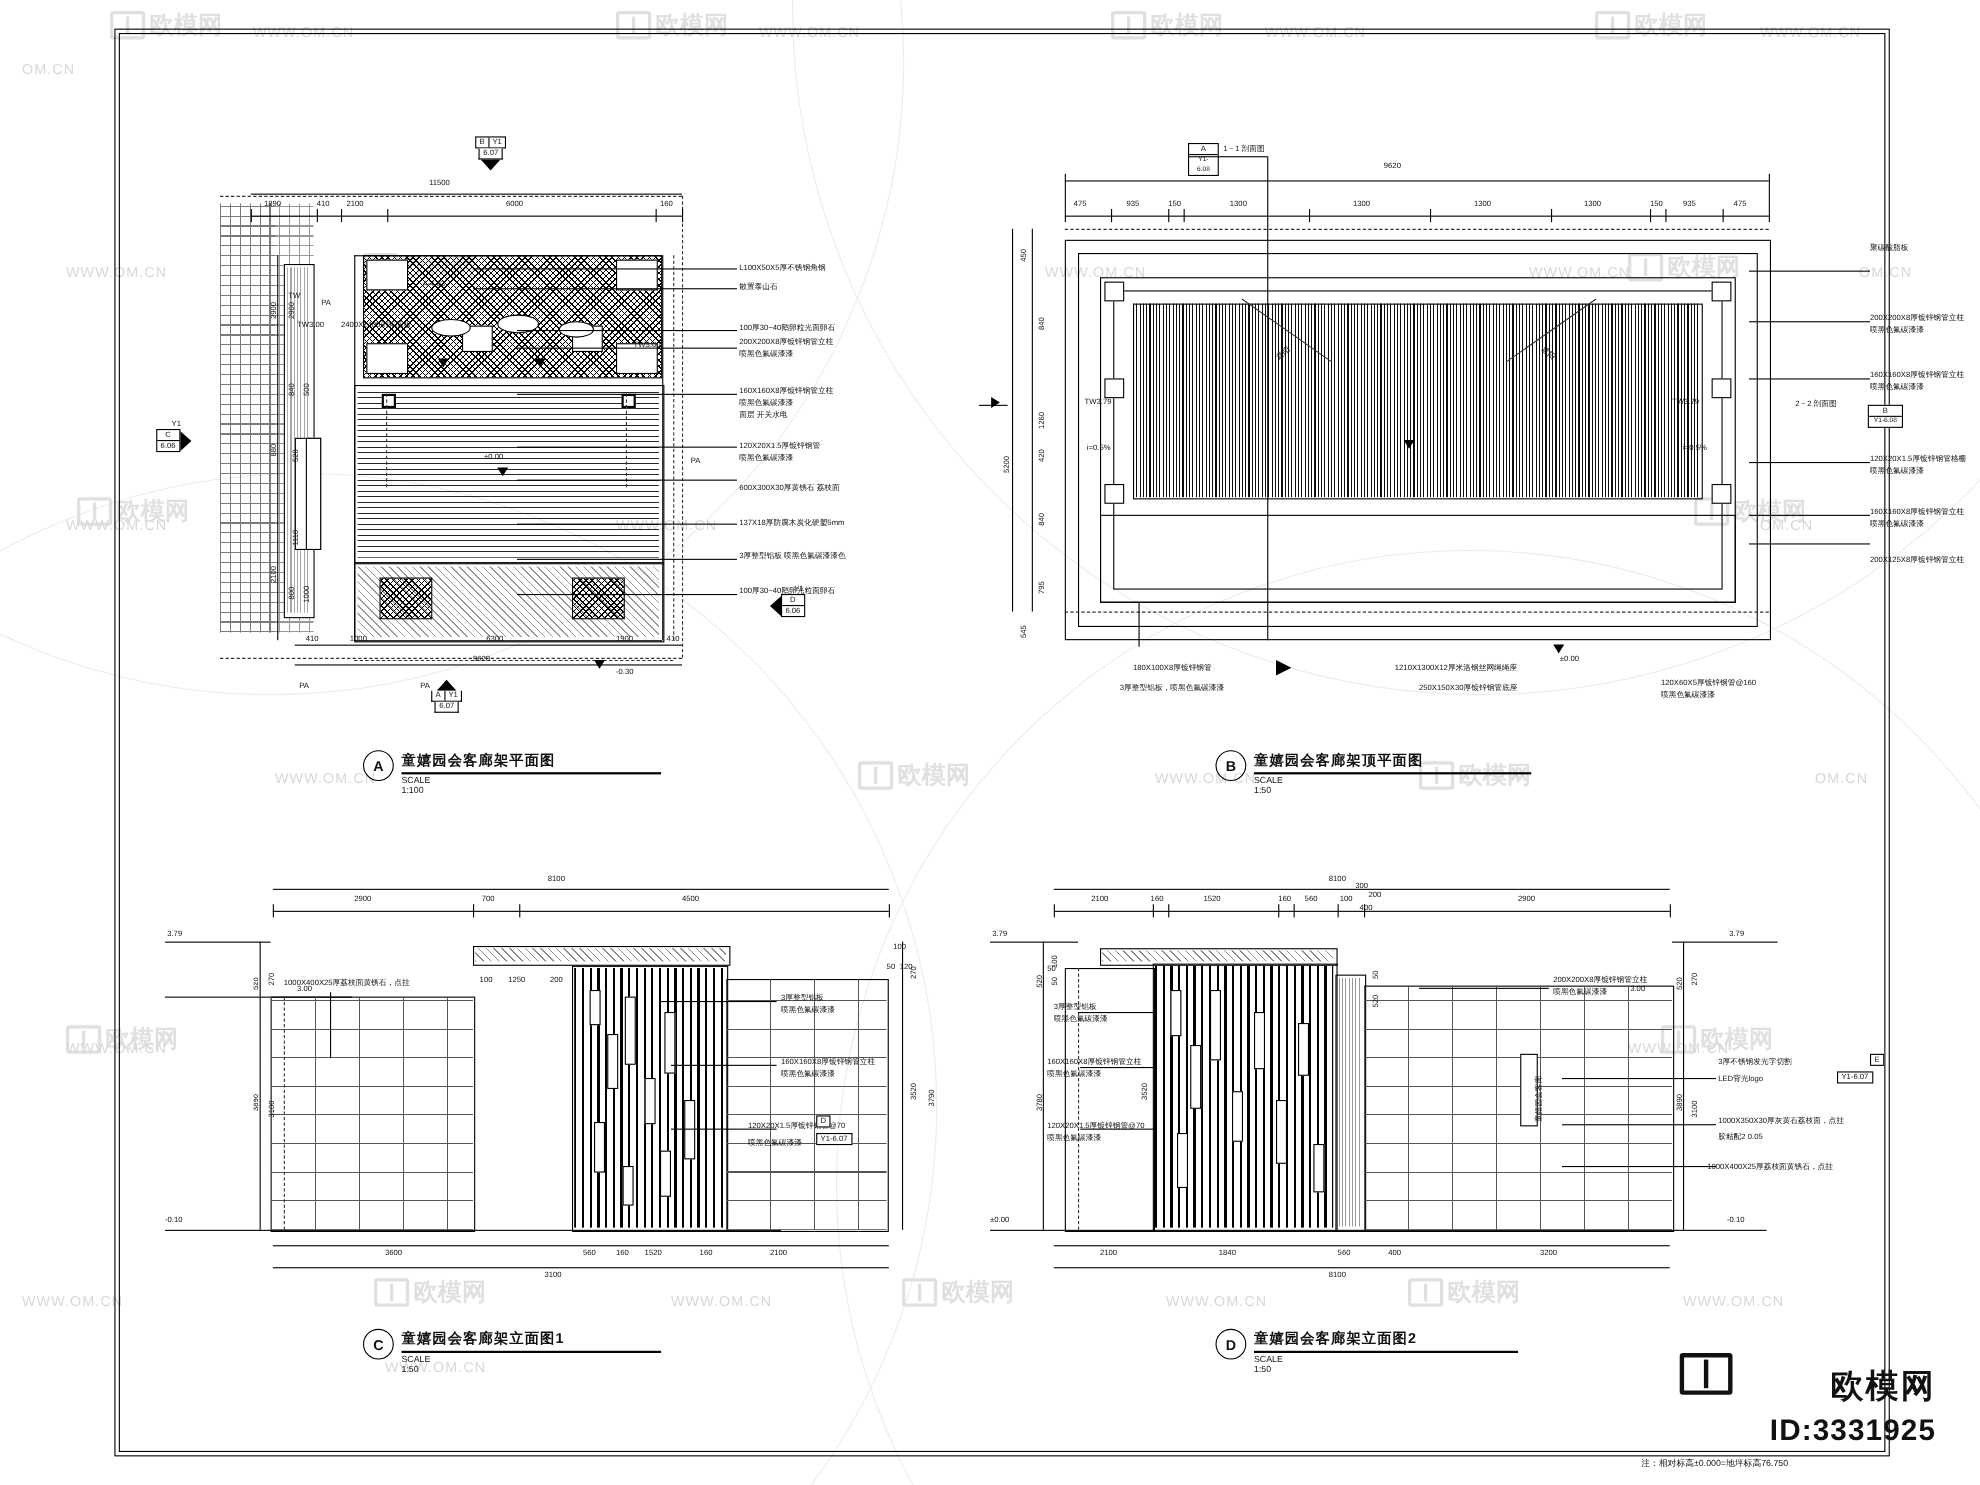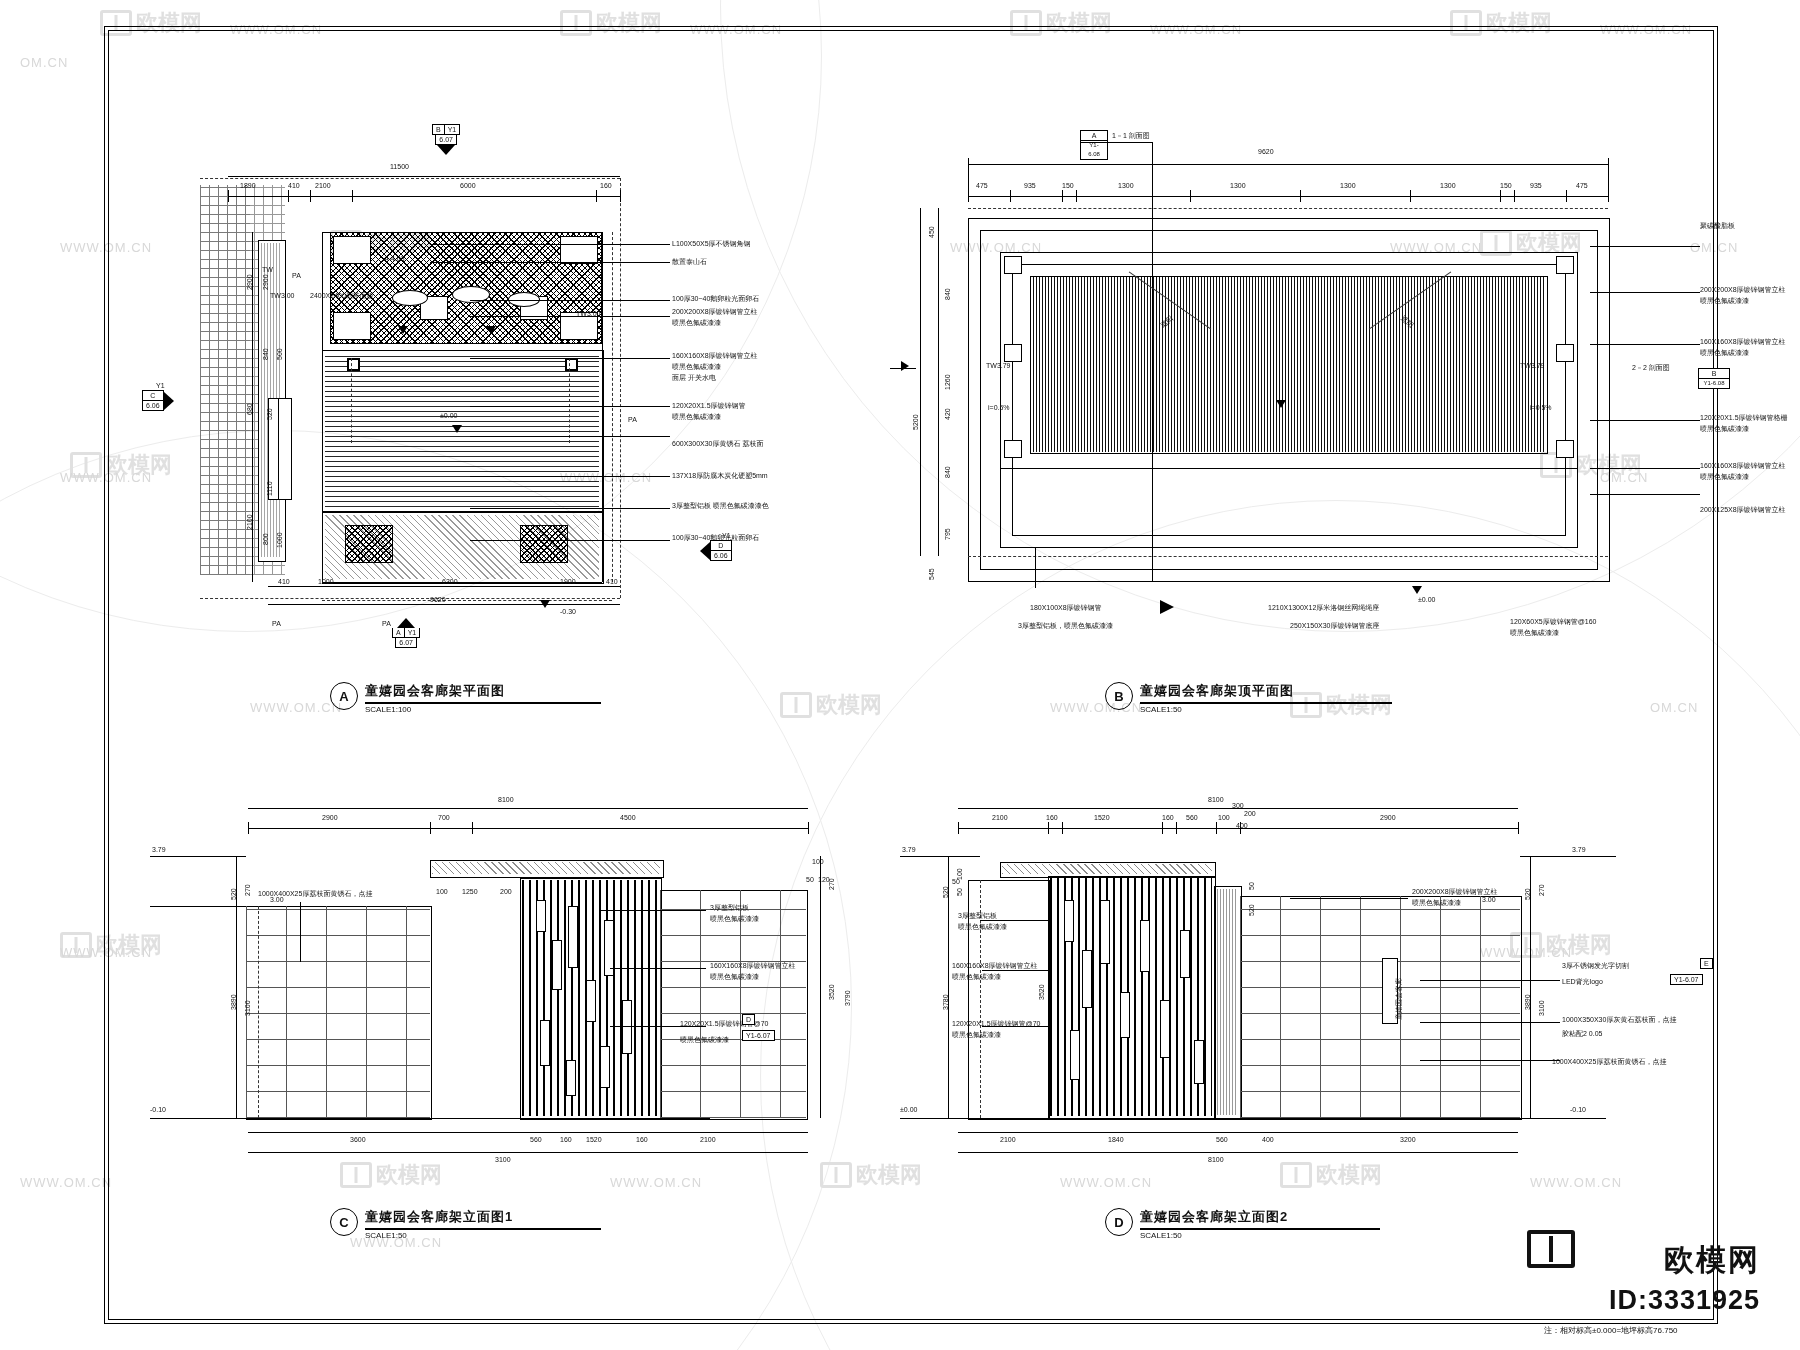--- a/index.html
+++ b/index.html
@@ -75,21 +75,21 @@
   .arrowtag .stack div{font-size:7px;line-height:9px;padding:0 3px;text-align:center;}
   .arrowtag .stack div+div{border-top:1px solid #000;}
 
   
   .title{position:absolute;display:flex;align-items:flex-start;gap:7px;}
   .title .tcir{width:26px;height:26px;border:1.5px solid #000;border-radius:50%;
       display:flex;align-items:center;justify-content:center;font-size:13px;font-weight:bold;}
   .title .tbody{position:relative;}
   .title .tname{font-size:13px;font-weight:bold;letter-spacing:1px;}
   .title .trule{height:1.5px;background:#000;margin-top:2px;}
-  .title .tsub{display:flex;font-size:8px;margin-top:1px;}
+  .title .tsub{display:flex;justify-content:space-between;font-size:8px;margin-top:1px;flex-direction:column;}
 
   
   .brand{position:absolute;right:40px;bottom:34px;text-align:right;color:#111;}
   .brand .bname{font-size:30px;font-weight:bold;letter-spacing:2px;}
   .brand .bid{font-size:27px;font-weight:bold;letter-spacing:1px;margin-top:4px;}
   .brandlogo{position:absolute;right:225px;bottom:82px;width:40px;height:30px;
       border:4px solid #111;border-radius:3px;}
   .brandlogo:before{content:"";position:absolute;left:50%;top:2px;bottom:2px;width:4px;
       background:#111;transform:translateX(-2px);}
   .note{position:absolute;font-size:8px;white-space:nowrap;}
@@ -688,21 +688,21 @@
         <div class="tname">童嬉园会客廊架立面图2</div>
         <div class="trule"></div>
         <div class="tsub">
           <span>SCALE</span>
           <span>1:50</span>
         </div>
       </div>
     </div>
   </div>
 
-  <div class="note" style="left:1544px;bottom:14px;">注：相对标高±0.000=地坪标高76.750</div>
+  <div class="note" style="left:1492px;bottom:14px;">注：相对标高±0.000=地坪标高76.750</div>
 
   <div class="brandlogo"></div>
   <div class="brand">
     <div class="bname">欧模网</div>
     <div class="bid">ID:3331925</div>
   </div>
 
 </div>
 
 </body></html>

